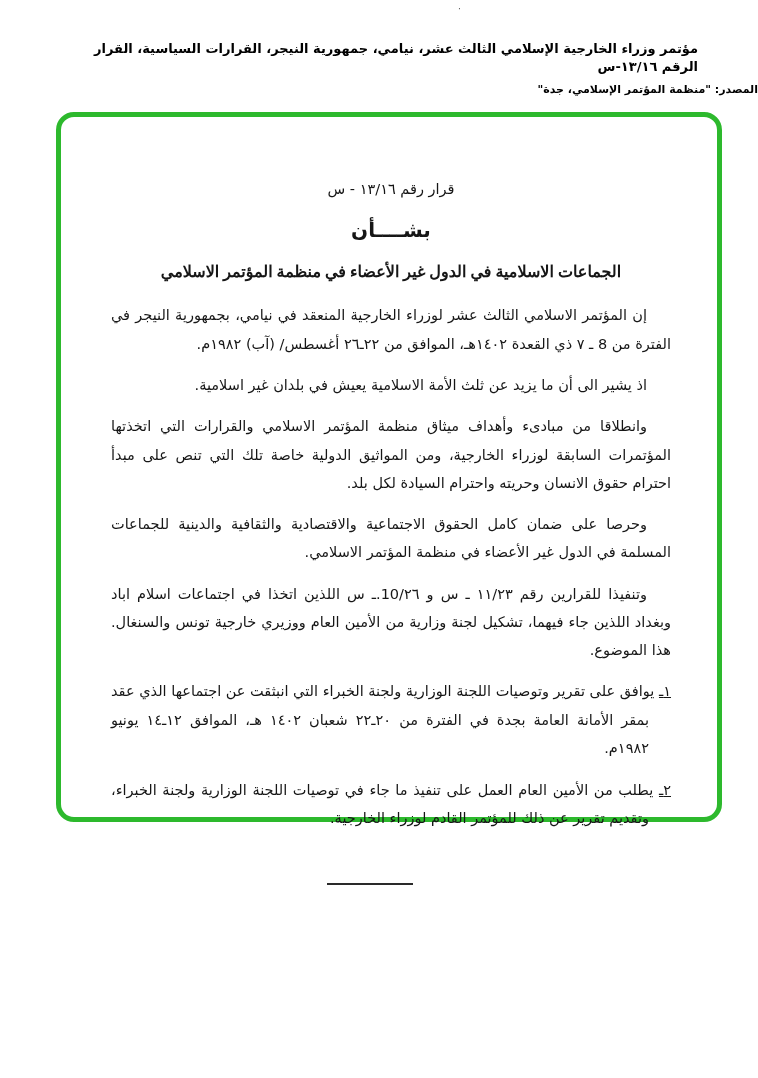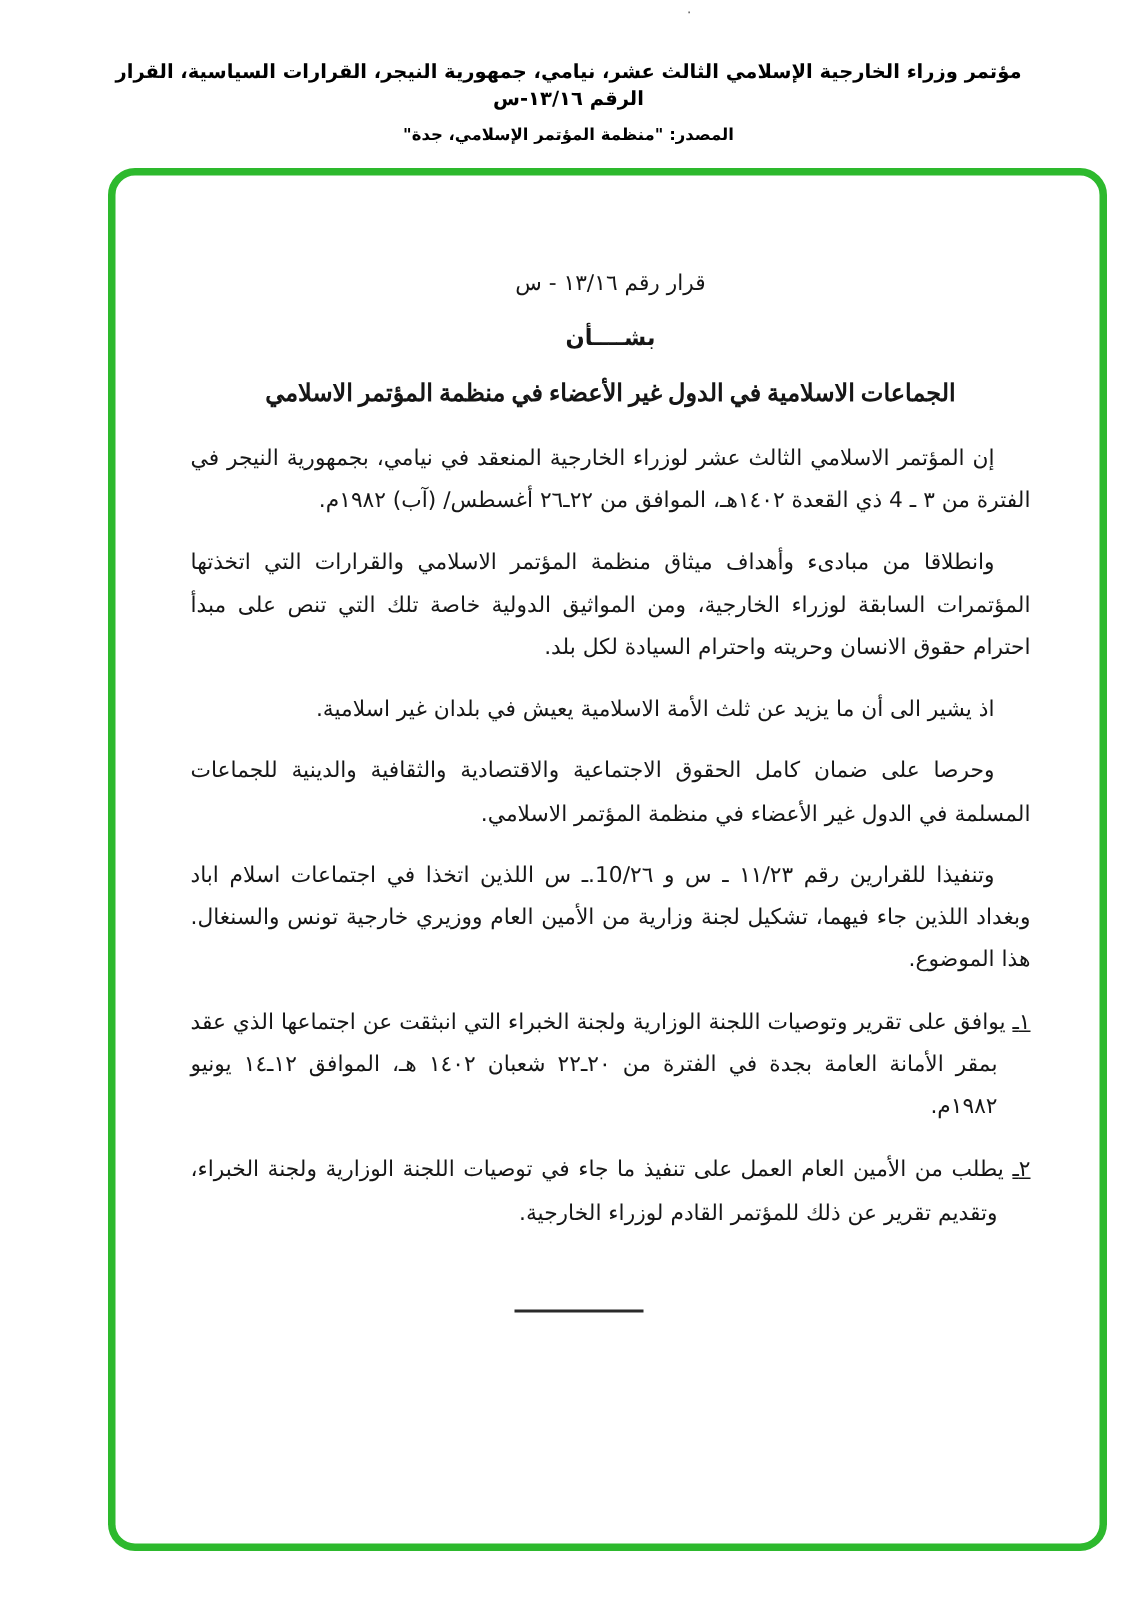--- a/index.html
+++ b/index.html
@@ -4,45 +4,44 @@
 <style>
   html,body{margin:0;padding:0;}
   body{
     width:758px;height:1078px;background:#ffffff;position:relative;
     font-family:"DejaVu Sans", sans-serif;color:#1b1b1b;overflow:hidden;
   }
   .top-mark{
     position:absolute;top:4px;left:458px;font-size:9px;color:#555;
   }
   .header{
-    position:absolute;top:40px;left:0;right:0;text-align:center;direction:rtl;
+    position:absolute;top:40px;left:0;right:0;direction:rtl;
   }
   .header-line1{
     font-weight:bold;font-size:13px;line-height:1.4;color:#000;
     padding:0 60px;
   }
   .header-line2{
     font-weight:bold;font-size:11px;margin-top:7px;color:#000;
   }
   .doc-frame{
-    position:absolute;left:56px;top:112px;width:666px;height:922px;
+    position:absolute;left:56px;top:112px;width:666px;height:710px;
     border:5px solid #2db92d;border-radius:18px;background:#ffffff;
     box-sizing:border-box;
-    margin-left:16px;
   }
   .doc-content{
     direction:rtl;text-align:justify;
     padding:58px 46px 0 50px;
     font-size:14.5px;line-height:1.95;color:#161616;
   }
   .res-number{
     text-align:center;font-size:14.5px;margin:0 0 8px 0;font-weight:500;
   }
   .regarding{
-    text-align:center;font-weight:bold;font-size:15px;margin:0 0 6px 0;
+    text-align:center;font-weight:bold;font-size:20px;margin:0 0 6px 0;
   }
   .doc-title{
     text-align:center;font-weight:bold;font-size:16px;margin:0 0 14px 0;font-family:Liberation Serif, serif;
   }
   .para{
     margin:0 0 13px 0;text-indent:24px;
   }
   .item{
     margin:0 0 14px 0;padding-right:22px;text-indent:-22px;
   }
@@ -62,23 +61,23 @@
   <div class="header-line2">المصدر:  "منظمة المؤتمر الإسلامي، جدة"</div>
 </div>
 
 <div class="doc-frame">
   <div class="doc-content">
 
     <p class="res-number">قرار رقم ١٣/١٦ - س</p>
     <p class="regarding">بشــــأن</p>
     <p class="doc-title">الجماعات الاسلامية في الدول غير الأعضاء في منظمة المؤتمر الاسلامي</p>
 
-    <p class="para">إن المؤتمر الاسلامي الثالث عشر لوزراء الخارجية المنعقد في نيامي، بجمهورية النيجر في الفترة من ٣ ـ 4 ذي القعدة ١٤٠٢هـ، الموافق من ٢٢ـ٢٦ أغسطس/ (آب) ١٩٨٢م.</p>
+    <p class="para">إن المؤتمر الاسلامي الثالث عشر لوزراء الخارجية المنعقد في نيامي، بجمهورية النيجر في الفترة من 8 ـ ٧ ذي القعدة ١٤٠٢هـ، الموافق من ٢٢ـ٢٦ أغسطس/ (آب) ١٩٨٢م.</p>
+    <p class="para">اذ يشير الى أن ما يزيد عن ثلث الأمة الاسلامية يعيش في بلدان غير اسلامية.</p>
     <p class="para">وانطلاقا من مبادىء وأهداف ميثاق منظمة المؤتمر الاسلامي والقرارات التي اتخذتها المؤتمرات السابقة لوزراء الخارجية، ومن المواثيق الدولية خاصة تلك التي تنص على مبدأ احترام حقوق الانسان وحريته واحترام السيادة لكل بلد.</p>
-    <p class="para">اذ يشير الى أن ما يزيد عن ثلث الأمة الاسلامية يعيش في بلدان غير اسلامية.</p>
     <p class="para">وحرصا على ضمان كامل الحقوق الاجتماعية والاقتصادية والثقافية والدينية للجماعات المسلمة في الدول غير الأعضاء في منظمة المؤتمر الاسلامي.</p>
     <p class="para">وتنفيذا للقرارين رقم ١١/٢٣ ـ س و 10/٢٦.ـ س اللذين اتخذا في اجتماعات اسلام اباد وبغداد اللذين جاء فيهما، تشكيل لجنة وزارية من الأمين العام ووزيري خارجية تونس والسنغال. هذا الموضوع.</p>
 
     <div class="item">
       <span class="item-num">١ـ</span><span> يوافق على تقرير وتوصيات اللجنة الوزارية ولجنة الخبراء التي انبثقت عن اجتماعها الذي عقد بمقر الأمانة العامة بجدة في الفترة من ٢٠ـ٢٢ شعبان ١٤٠٢ هـ، الموافق ١٢ـ١٤ يونيو ١٩٨٢م.</span>
     </div>
 
     <div class="item">
       <span class="item-num">٢ـ</span><span> يطلب من الأمين العام العمل على تنفيذ ما جاء في توصيات اللجنة الوزارية ولجنة الخبراء، وتقديم تقرير عن ذلك للمؤتمر القادم لوزراء الخارجية.</span>
     </div>

